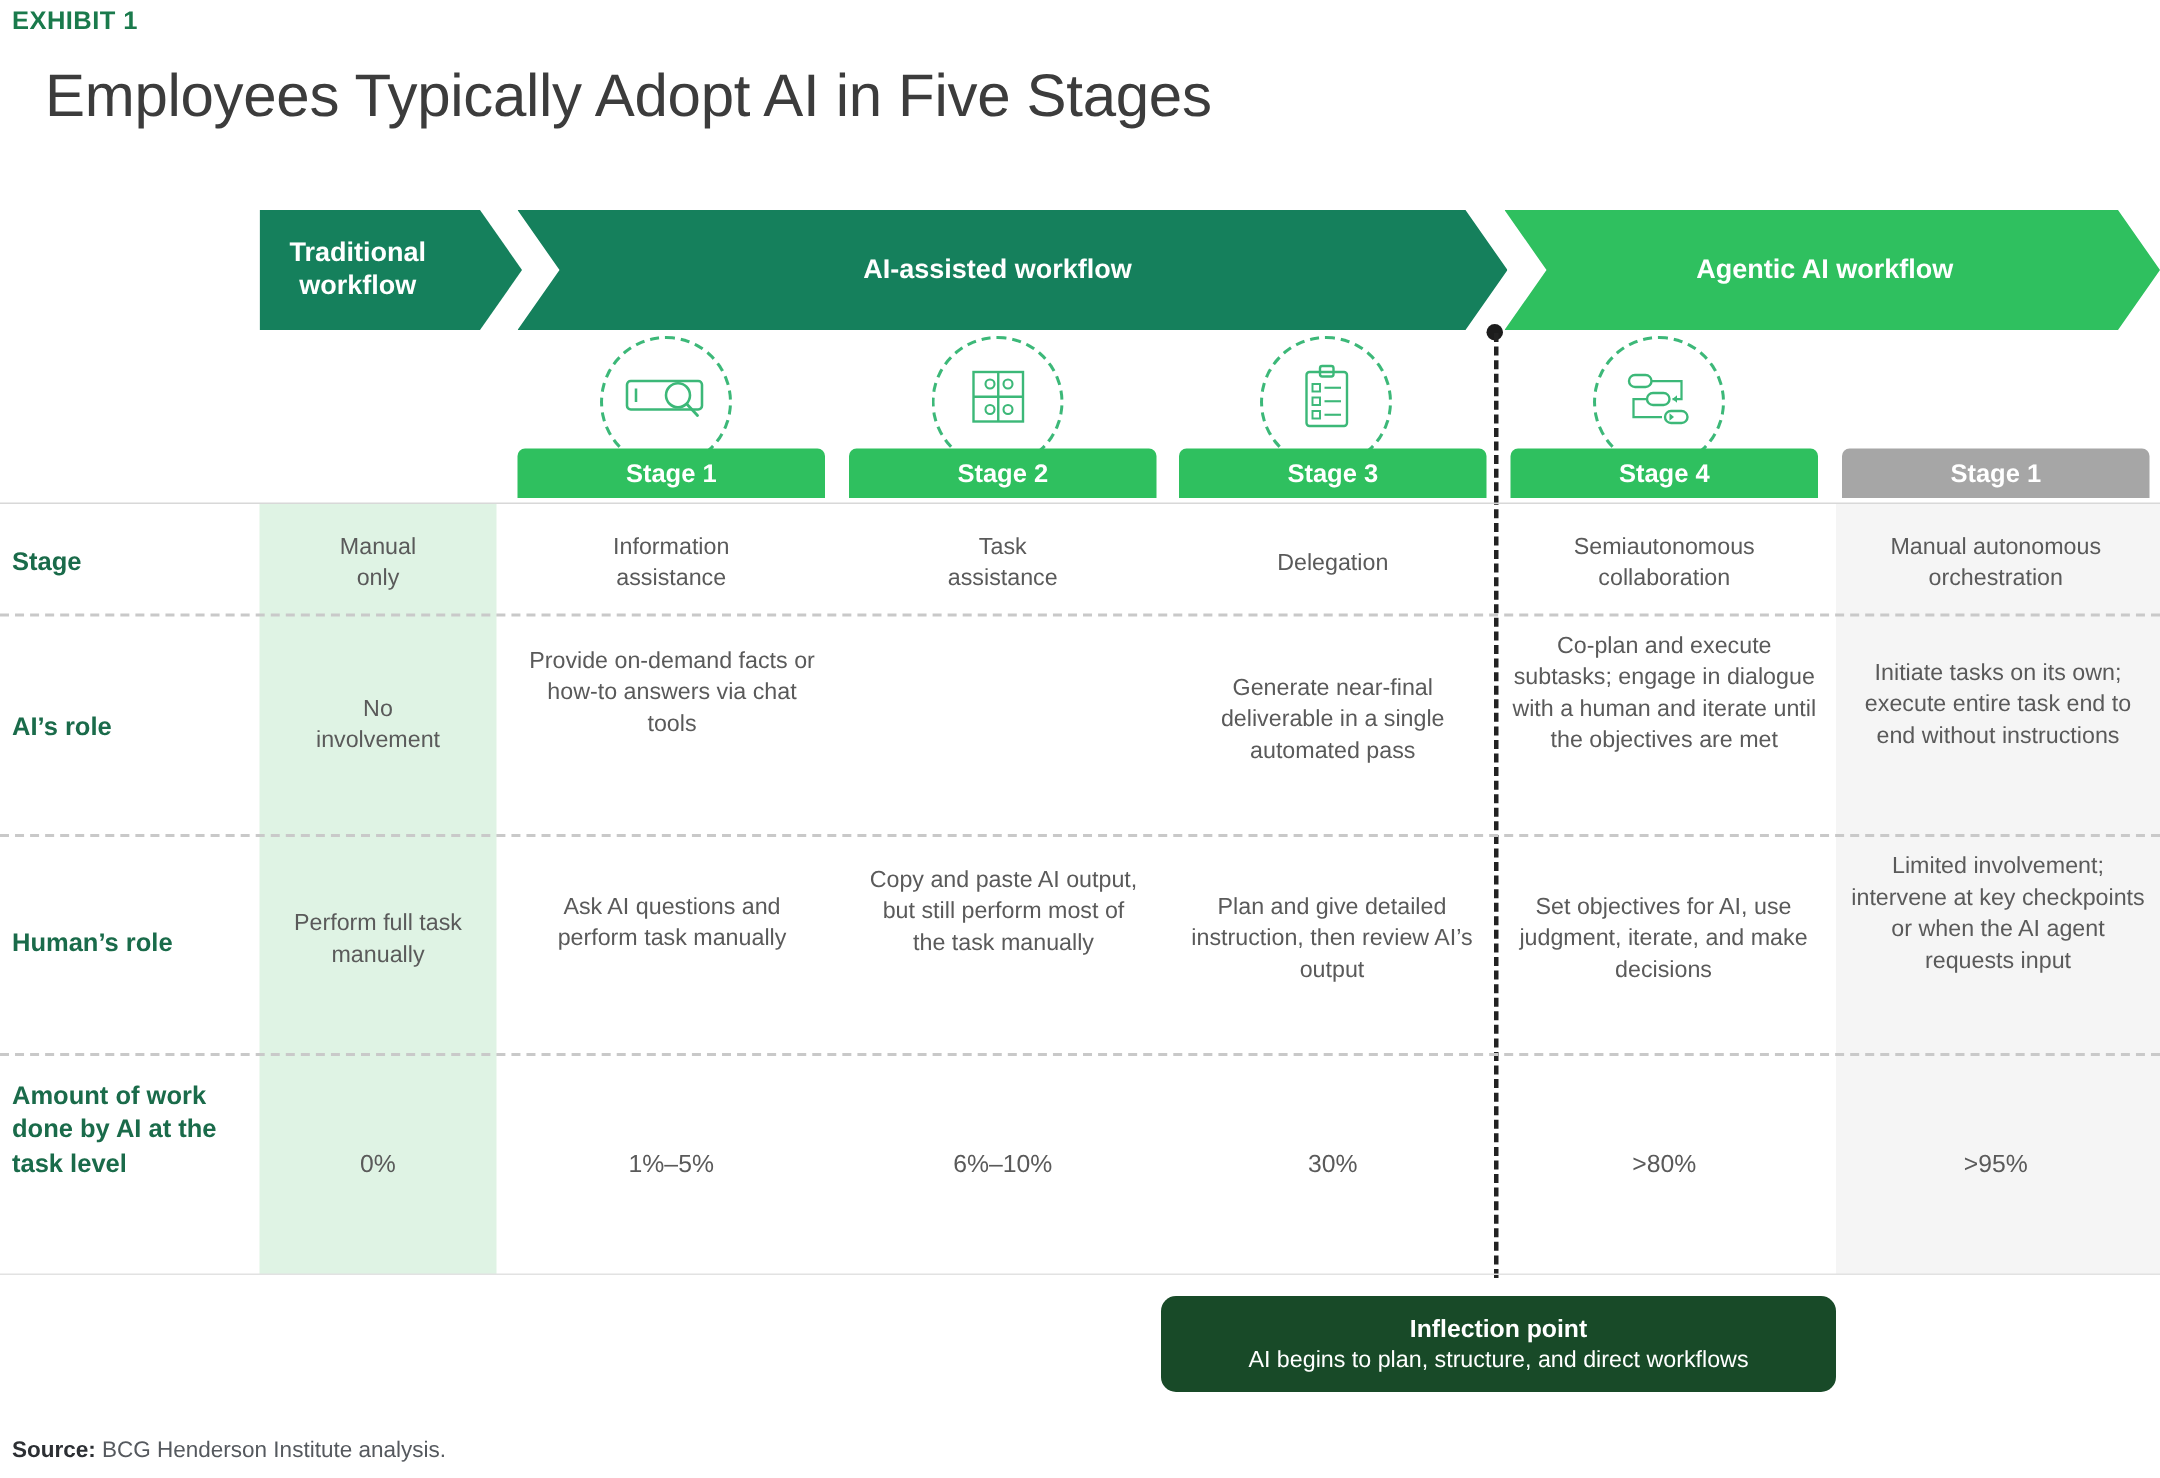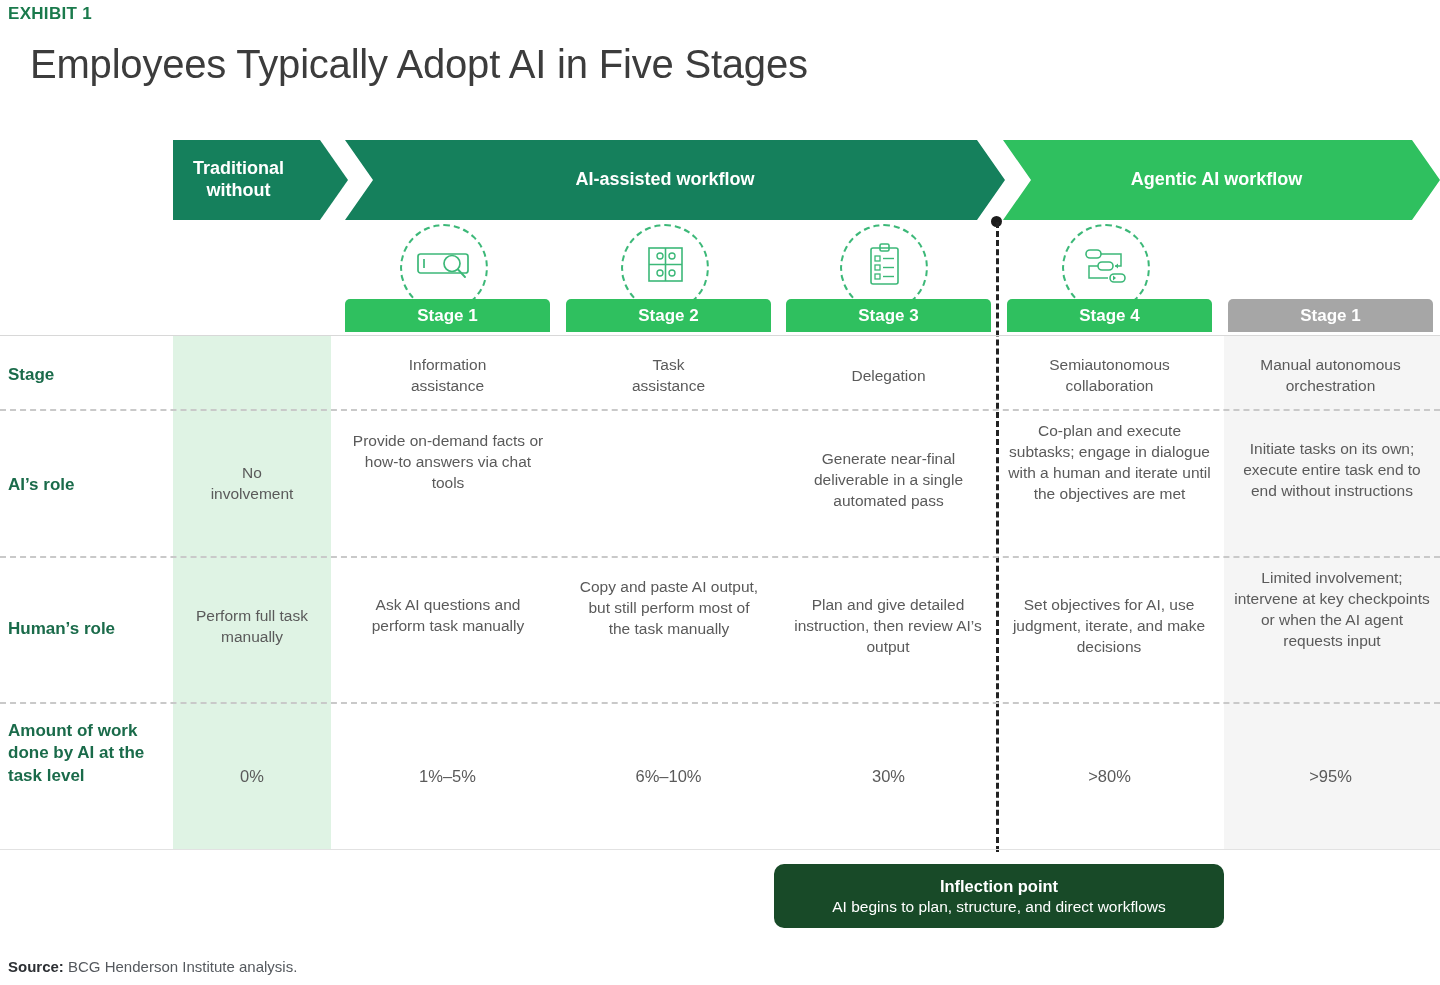--- a/index.html
+++ b/index.html
@@ -106,21 +106,21 @@
   .source b{color:#2c2f33;}
 </style>
 </head>
 <body>
 
 <div class="exhibit-label">EXHIBIT 1</div>
 <div class="page-title">Employees Typically Adopt AI in Five Stages</div>
 
 <div class="banner">
   <div class="band band-trad">
-    <span><span>Traditional</span><br><span>without</span></span>
+    <span><span>Traditional</span><br><span>workflow</span></span>
   </div>
   <div class="band band-assist">
     <span>AI-assisted workflow</span>
   </div>
   <div class="band band-agentic">
     <span>Agentic AI workflow</span>
   </div>
 </div>
 
 <div class="inflection-dot"></div>
@@ -192,20 +192,24 @@
   <div class="col-s5-bg"></div>
   <div class="top-rule"></div>
   <div class="bot-rule"></div>
 
   <div class="row-sep" style="top:77px;"></div>
   <div class="row-sep" style="top:224px;"></div>
   <div class="row-sep" style="top:370px;"></div>
 
   <div class="row" style="top:4px;height:73px;">
     <div class="row-label" style="top:28px;">Stage</div>
+    <div class="cell" style="left:173px;top:19px;width:158px;">
+      <span style="white-space:pre-line">Manual
+only</span>
+    </div>
     <div class="cell" style="left:345px;top:19px;width:205px;">
       <span style="white-space:pre-line">Information
 assistance</span>
     </div>
     <div class="cell" style="left:566px;top:19px;width:205px;">
       <span style="white-space:pre-line">Task
 assistance</span>
     </div>
     <div class="cell" style="left:786px;top:30px;width:205px;">
       <span style="white-space:pre-line">Delegation</span>

